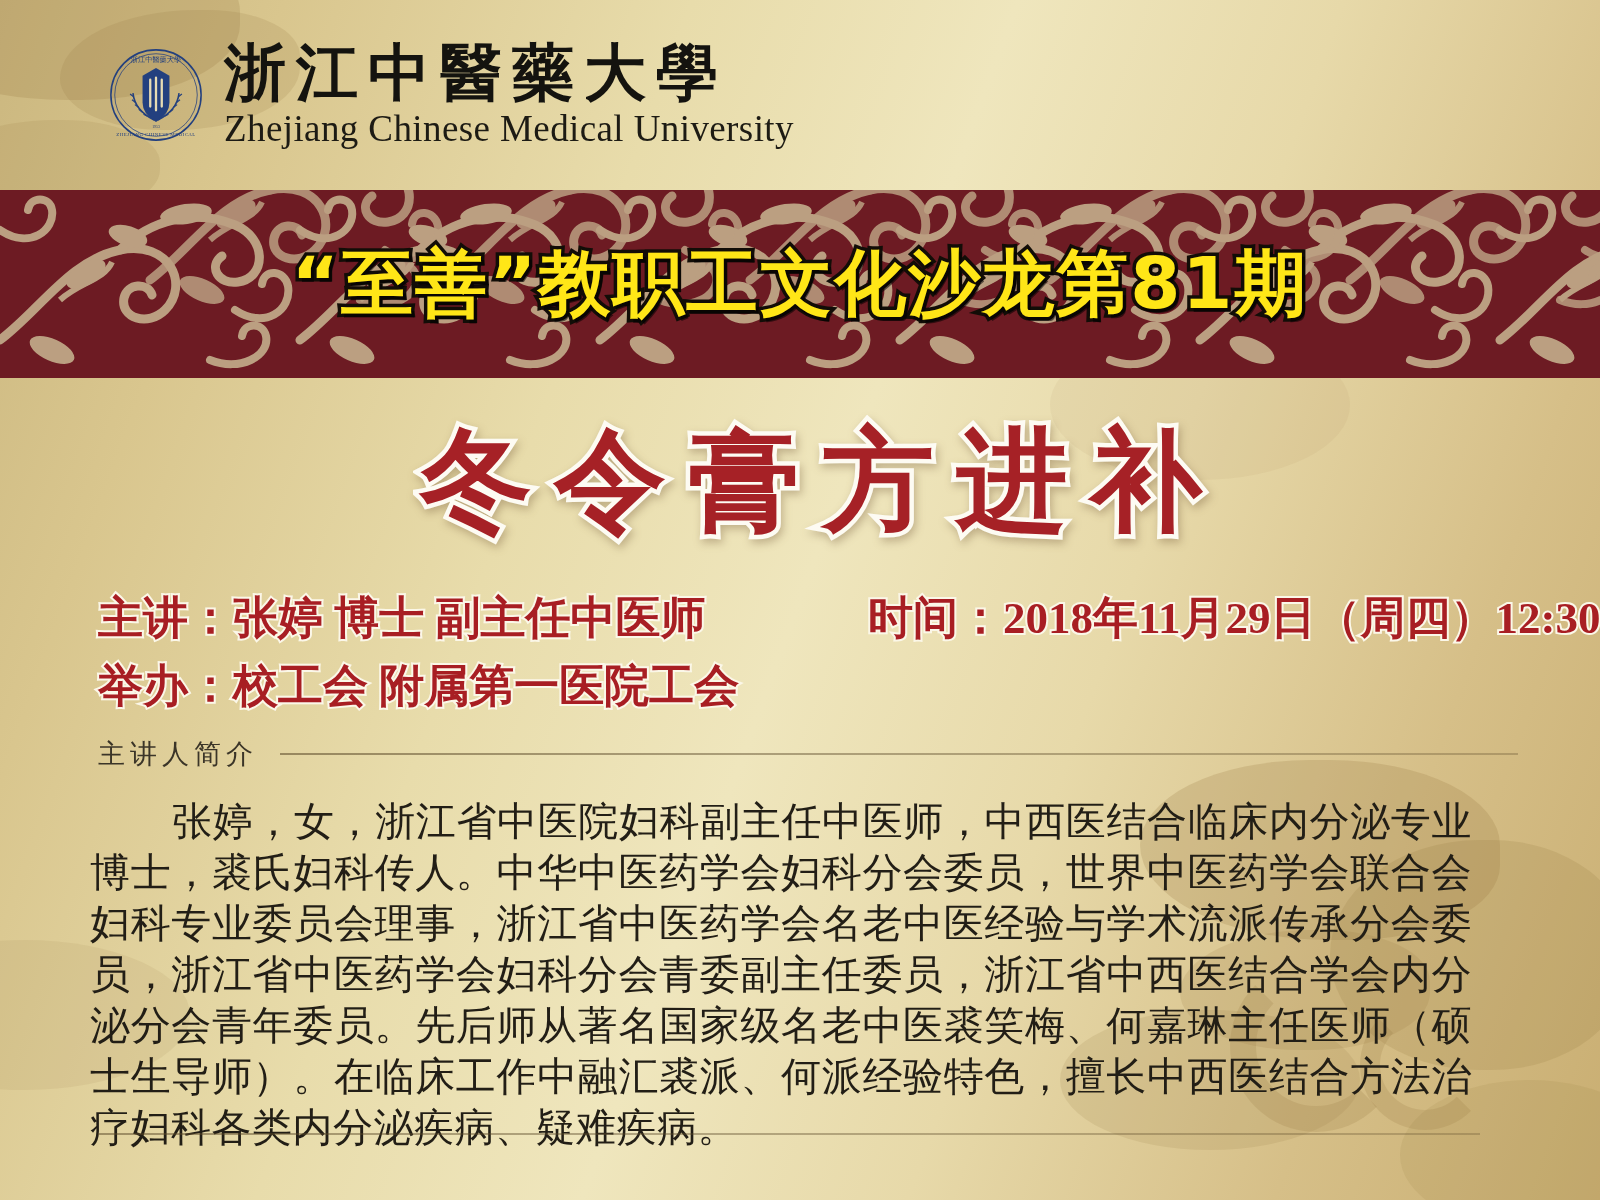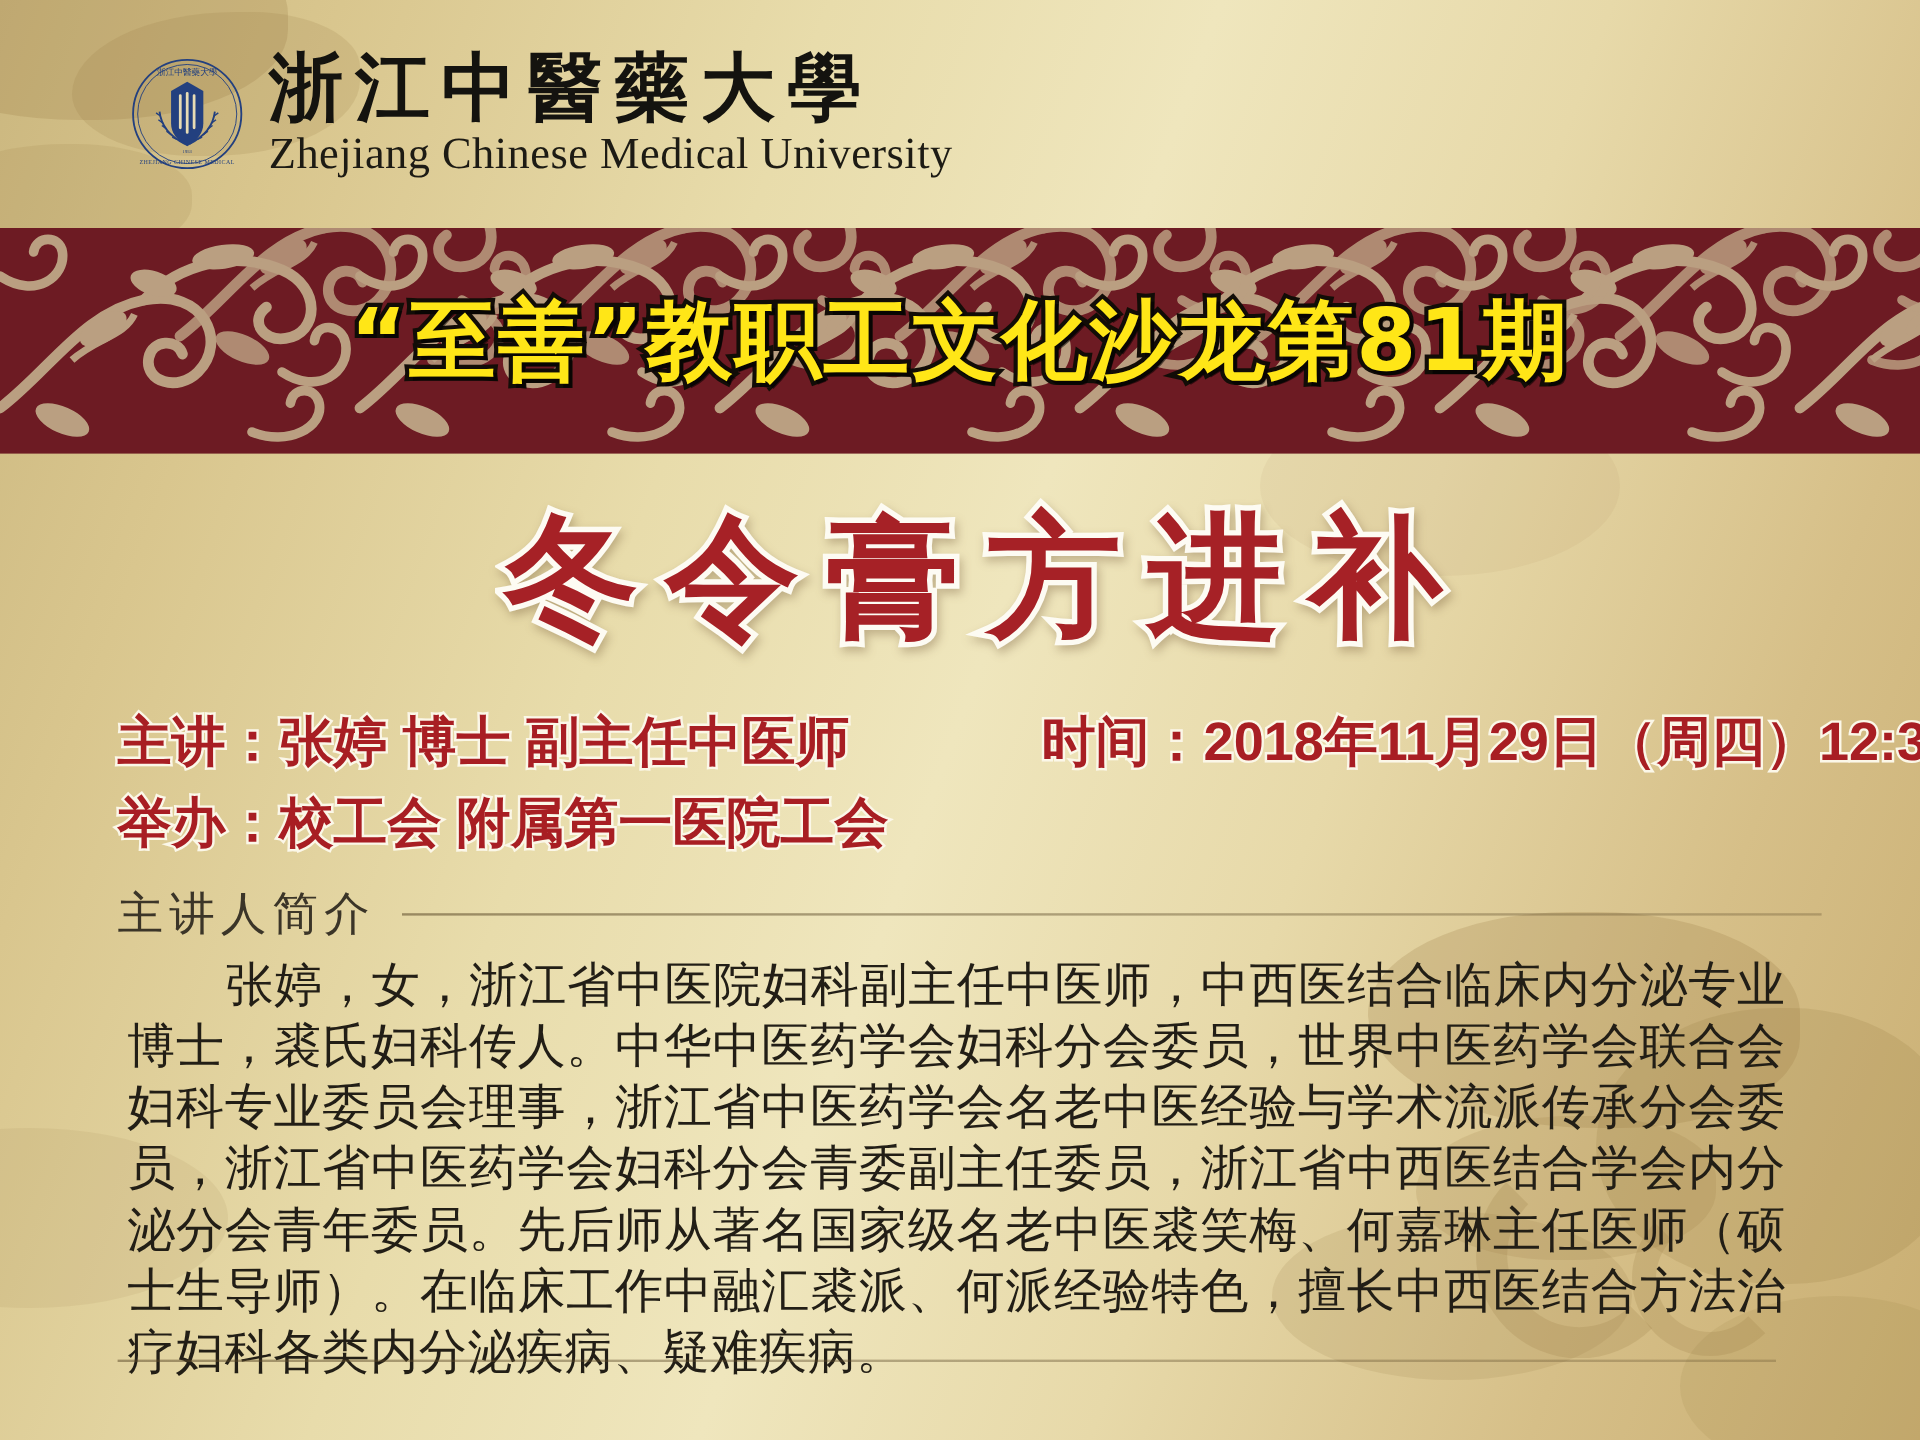--- a/index.html
+++ b/index.html
@@ -131,54 +131,54 @@
   
   .info {
     position: absolute;
     left: 98px; top: 588px;
     width: 1420px;
     display: grid;
     grid-template-columns: 770px 650px;
     row-gap: 8px;
   }
   .info-line {
-    font-family: Liberation Sans, sans-serif;
+    font-family: Liberation Serif, serif;
     font-weight: bold;
     font-size: 45px;
     line-height: 60px;
     color: #a81e23;
     white-space: nowrap;
     -webkit-text-stroke: 4px #fbf7e8;
     paint-order: stroke fill;
   }
 
   
   .bio-head {
     position: absolute;
     left: 98px; top: 736px;
     width: 1420px;
     display: flex;
     align-items: center;
     gap: 22px;
   }
   .bio-head-label {
     font-family: Liberation Sans, sans-serif;
-    font-size: 38px;
+    font-size: 27px;
     letter-spacing: 5px;
     color: #3b3528;
     white-space: nowrap;
   }
   .bio-head-rule {
     flex: 1 1 auto;
     height: 2px;
     background: linear-gradient(to right, rgba(90,72,40,0.55), rgba(90,72,40,0.30));
   }
   .bio-body {
     position: absolute;
-    left: 106px; top: 796px;
+    left: 90px; top: 796px;
     width: 1382px;
     font-family: "DejaVu Sans", "Liberation Sans", sans-serif;
     font-size: 40px;
     line-height: 51px;
     color: #221e16;
     text-align: justify;
     text-indent: 82px;
     letter-spacing: 0.5px;
   }
   .bottom-rule {

